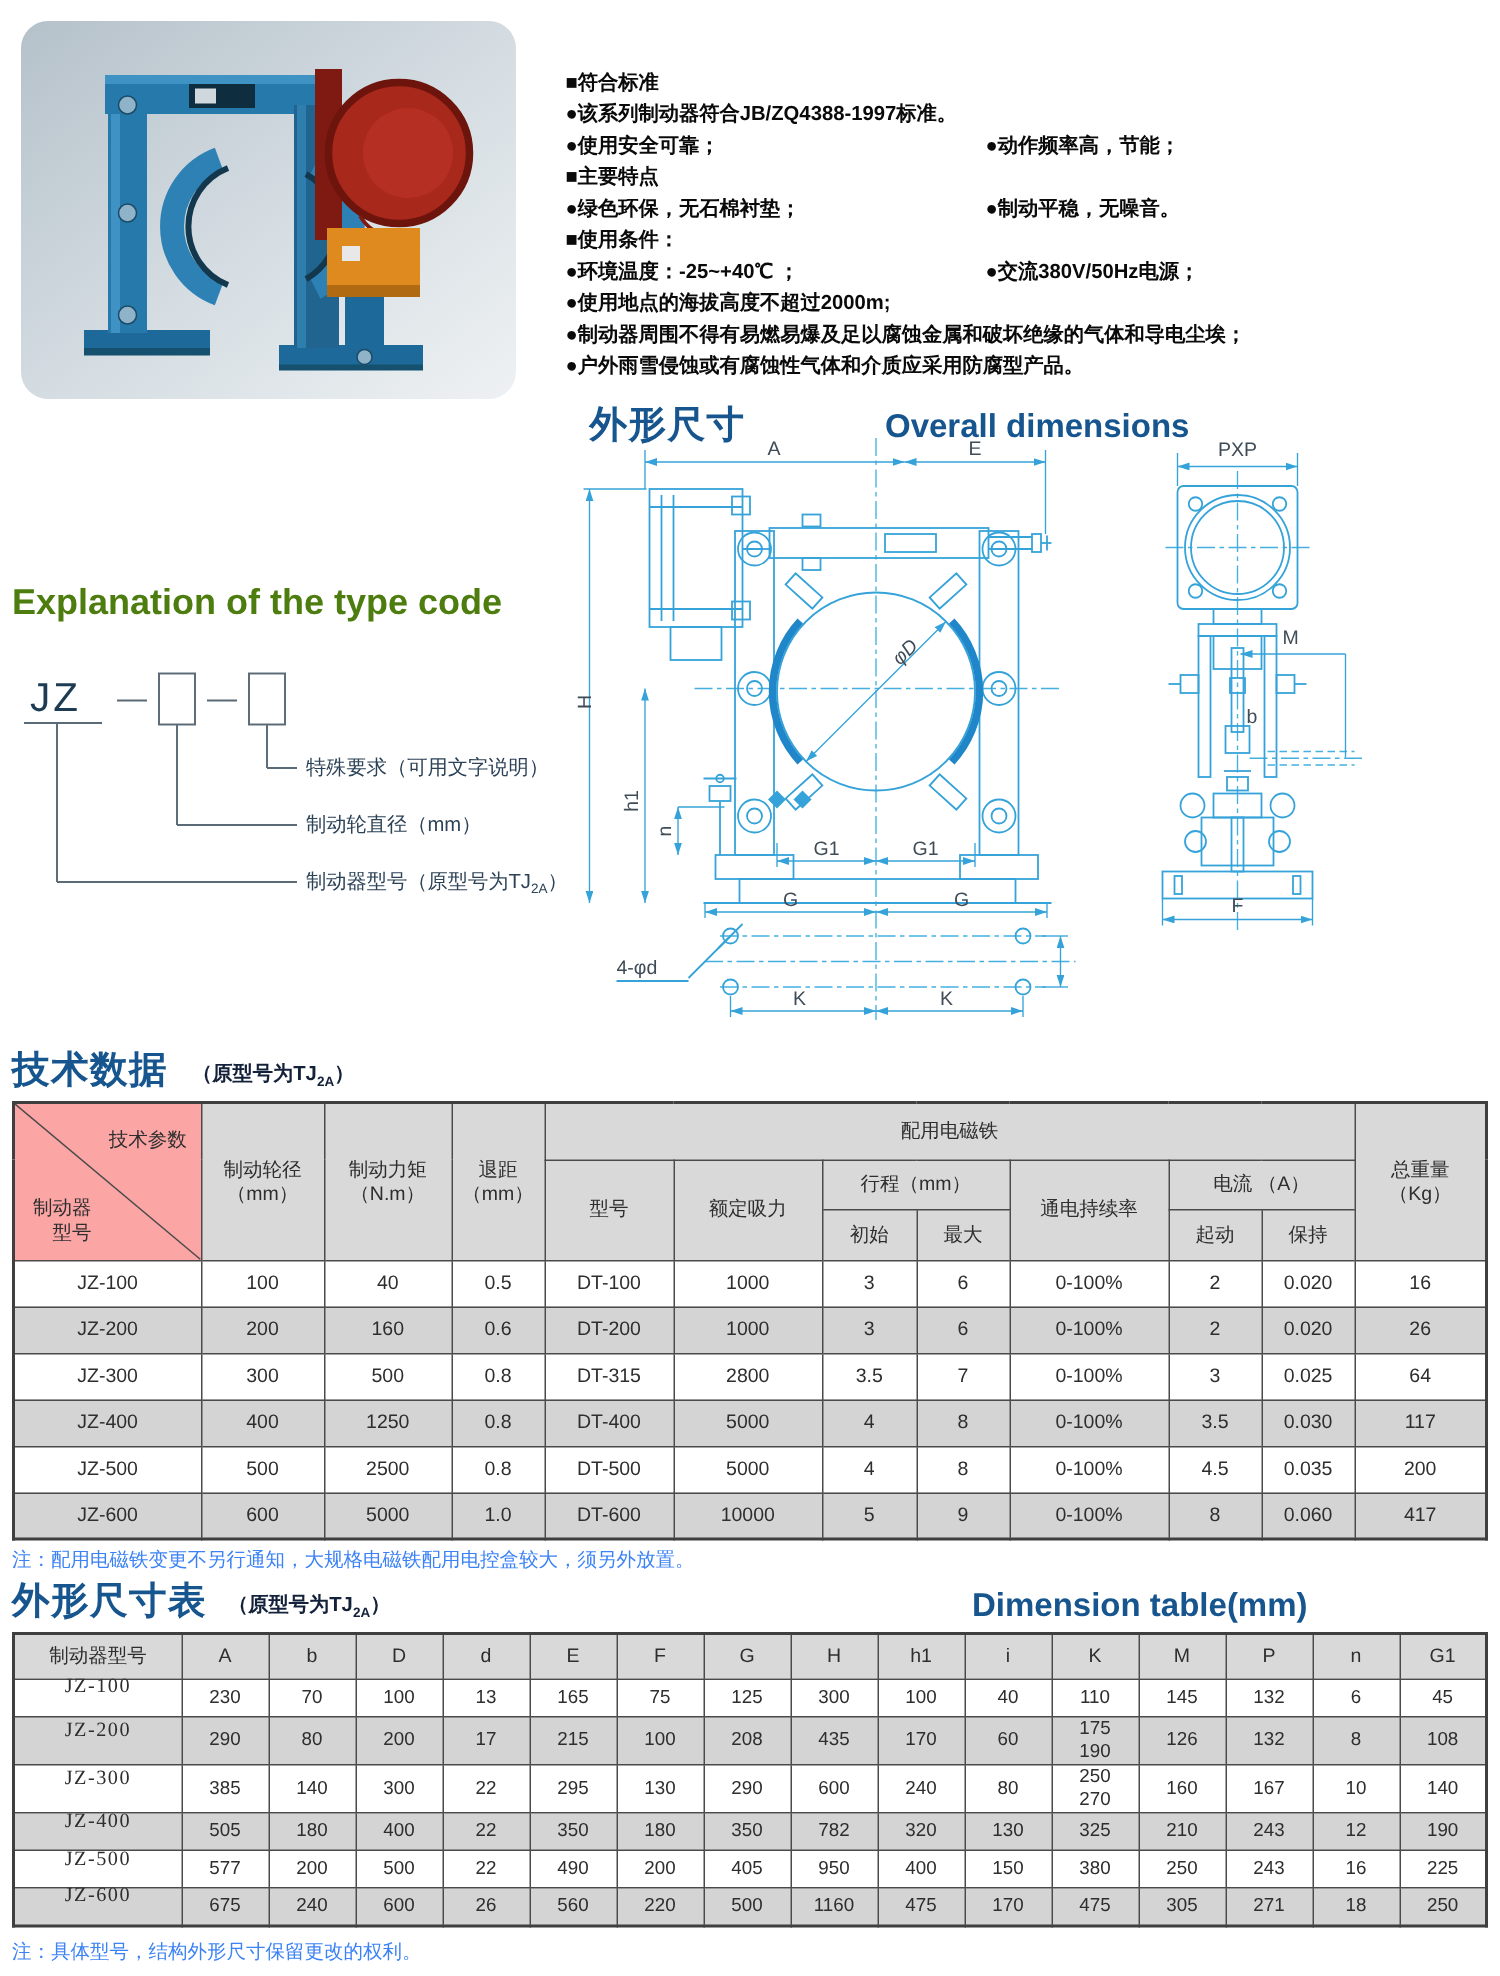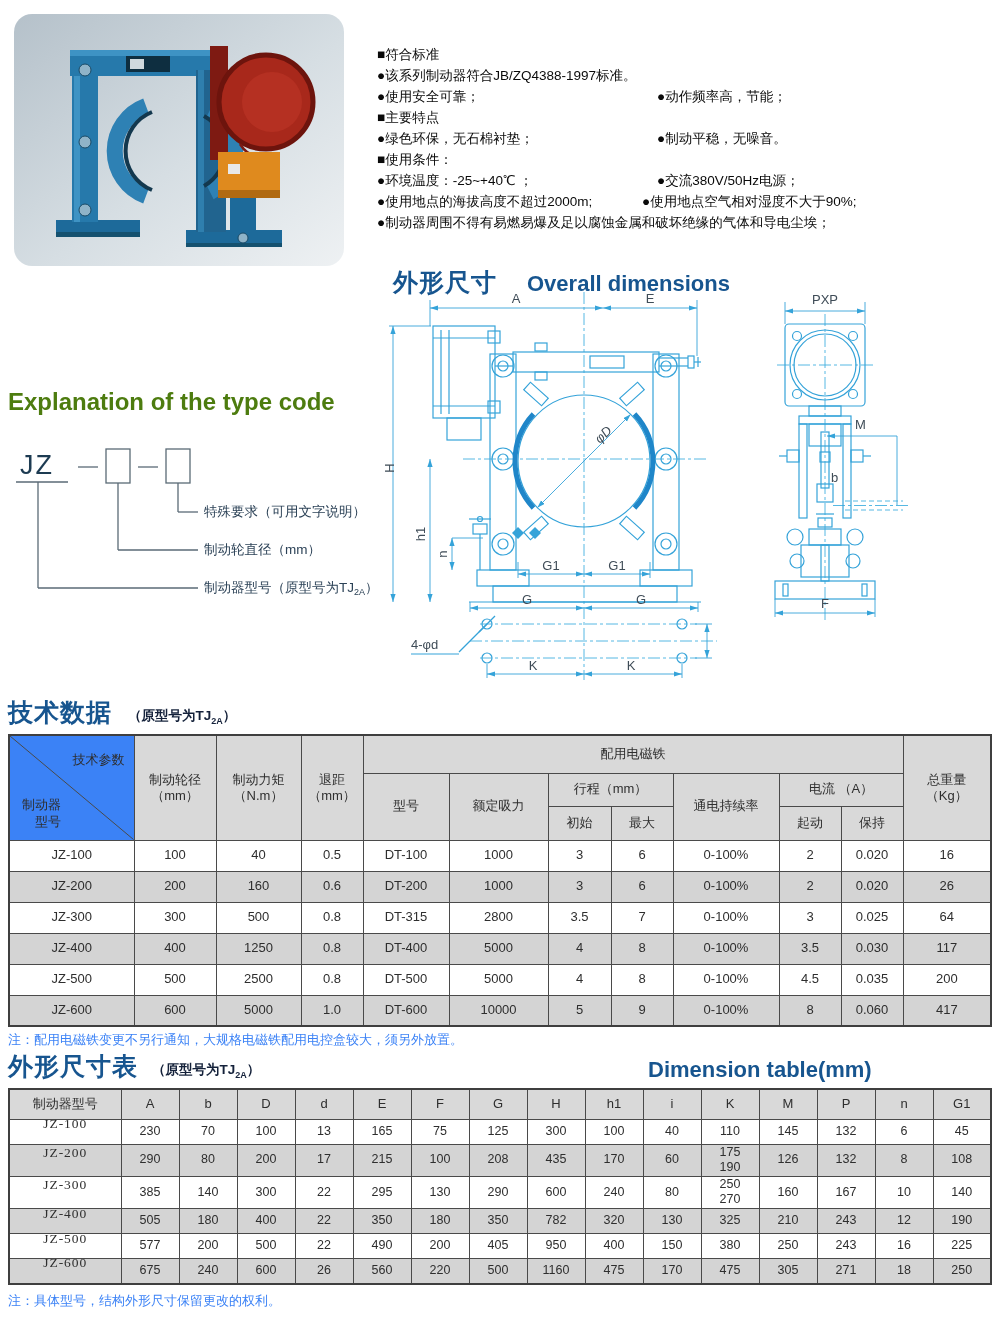--- a/index.html
+++ b/index.html
@@ -1,20 +1,20 @@
 <!DOCTYPE html>
 <html><head>
 <meta charset="utf-8">
 <style>
   html,body{margin:0;padding:0;background:#fff}
   #page{position:relative;width:1000px;height:1317px;background:#ffffff;overflow:hidden;
         font-family:"Liberation Sans",sans-serif;color:#111}
   
   .features{position:absolute;left:377px;top:44px;width:618px}
-  .fline{height:21px;line-height:21px;font-size:13.5px;font-weight:normal;color:#0a0a0a;white-space:nowrap}
+  .fline{height:21px;line-height:21px;font-size:13.5px;font-weight:bold;color:#0a0a0a;white-space:nowrap}
   .fline.two{display:grid;grid-template-columns:280px auto}
   .fline.twob{display:grid;grid-template-columns:265px auto}
   
   .h-zh{position:absolute;font-size:25px;font-weight:bold;color:#17558f;letter-spacing:1px}
   .h-en{position:absolute;font-size:22px;font-weight:bold;color:#17558f}
   .h-cap{position:absolute;font-size:13.5px;font-weight:bold;color:#14213a}
   .h-cap sub,.tc sub{font-size:9px}
   .note{position:absolute;font-size:13px;font-weight:normal;color:#3b82f6}
   
   .tc-title{position:absolute;left:8px;top:388px;line-height:27px}
@@ -23,39 +23,39 @@
   
   table.dt{position:absolute;left:8px;table-layout:fixed;width:982px;border-collapse:collapse;
            border:2px solid #3f3f3f}
   table.dt td{border:1px solid #4a4a4a;text-align:center;vertical-align:middle;
               font-size:13px;color:#2e2e2e;padding:0;white-space:pre-line;line-height:1.25}
   tr.tr1{height:38px}tr.tr2{height:33px}tr.tr3{height:34px}tr.trd{height:31px}
   tr.hrow{height:30px}tr.drow{height:25px}
   td.hd{background:#d9d9d9;color:#222}
   tr.alt td{background:#d4d4d4}
   tr.wht td{background:#ffffff}
-  td.corner{position:relative;background:#3b82f6}
+  td.corner{position:relative;background:#fca5a5}
   .corner svg{position:absolute;left:0;top:0;width:100%;height:100%}
   .corner .ct{position:absolute;top:16px;right:9px;font-size:13px}
   .corner .cb{position:absolute;bottom:10px;left:12px;font-size:13px;text-align:right;line-height:17px}
   td.stack{font-size:10.5px;line-height:1.1}
   .rowlabel{position:relative;top:-7px;display:inline-block;font-family:"Liberation Serif",serif;
             font-size:13.5px;letter-spacing:1px}
   tr.drow td{font-size:12.5px}
   
   .draw{position:absolute;left:385px;top:286px;width:615px;height:418px}
   .draw .ln{stroke:#35a3d9;stroke-width:1.2;fill:none}
   .draw .shoe{stroke:#1f86c9;stroke-width:5;fill:none}
   .draw .cl{stroke:#43b0e0;stroke-width:0.9;fill:none;stroke-dasharray:12 3 3 3}
   .draw .dsh{stroke:#43b0e0;stroke-width:0.9;fill:none;stroke-dasharray:5 3}
   .draw .dim{stroke:#35a3d9;stroke-width:0.9;fill:none}
   .draw .fd{fill:#35a3d9;stroke:none}
   .draw text{fill:#3f4c57;font-family:"Liberation Sans",sans-serif;font-size:13px}
   .odim{position:absolute;left:393px;top:266px;display:flex;align-items:baseline}
-  .odim .en{margin-left:30px}
+  .odim .en{margin-left:93px}
   
   .photo{position:absolute;left:14px;top:14px;width:330px;height:252px}
   
   .tcd{position:absolute;left:8px;top:442px;width:420px;height:165px}
   .tcd .st{stroke:#5a6a76;stroke-width:1.3;fill:none}
   .tcd text{fill:#2c4257;font-size:13.5px;font-family:"Liberation Sans",sans-serif}
   .tcd .jz{font-size:27px;fill:#1d3b52;letter-spacing:2px}
 </style>
 </head>
 <body>
@@ -116,23 +116,23 @@
         <span>●绿色环保，无石棉衬垫；</span>
         <span>●制动平稳，无噪音。</span>
       </div>
     <div class="fline">■使用条件：</div>
     <div class="fline two">
         <span>●环境温度：-25~+40℃ ；</span>
         <span>●交流380V/50Hz电源；</span>
       </div>
     <div class="fline twob">
         <span>●使用地点的海拔高度不超过2000m;</span>
-        <span>●使用地点空气相对湿度不大于90%;</span>
       </div>
     <div class="fline">●制动器周围不得有易燃易爆及足以腐蚀金属和破坏绝缘的气体和导电尘埃；</div>
+    <div class="fline">●户外雨雪侵蚀或有腐蚀性气体和介质应采用防腐型产品。</div>
   </div>
 
   <div class="odim">
     <span class="h-zh" style="position:static">外形尺寸</span>
     <span class="h-en en" style="position:static">Overall dimensions</span>
   </div>
 
   <svg class="draw" viewBox="0 0 615 418">
     <defs>
       <marker id="ar" orient="auto-start-reverse" markerUnits="userSpaceOnUse" markerWidth="9" markerHeight="7" refX="8" refY="2.6">

